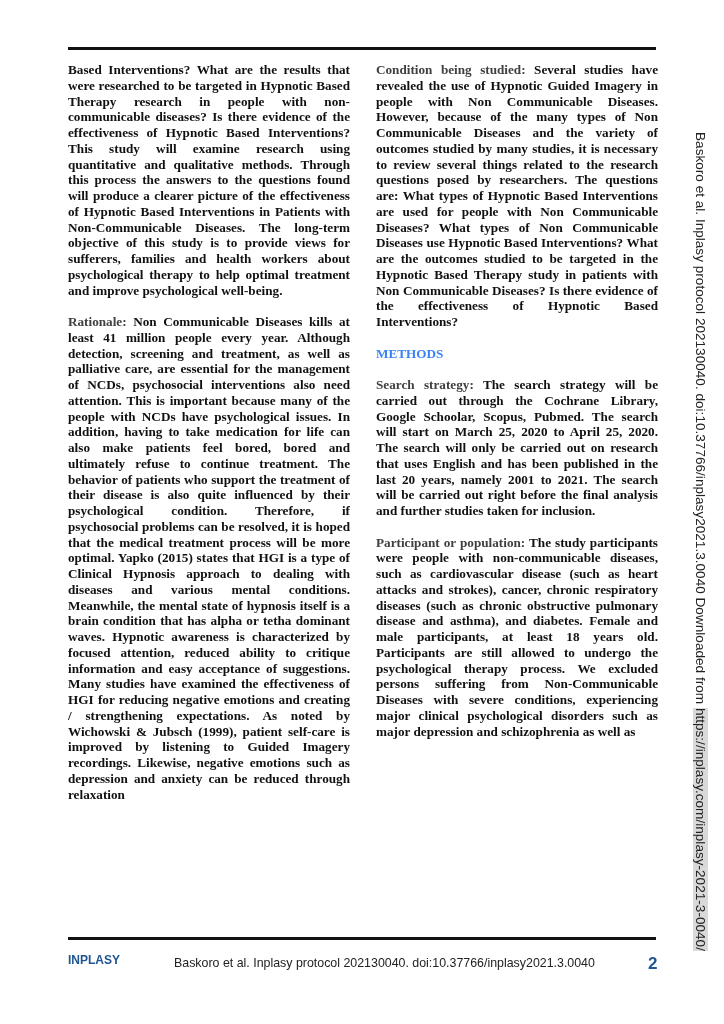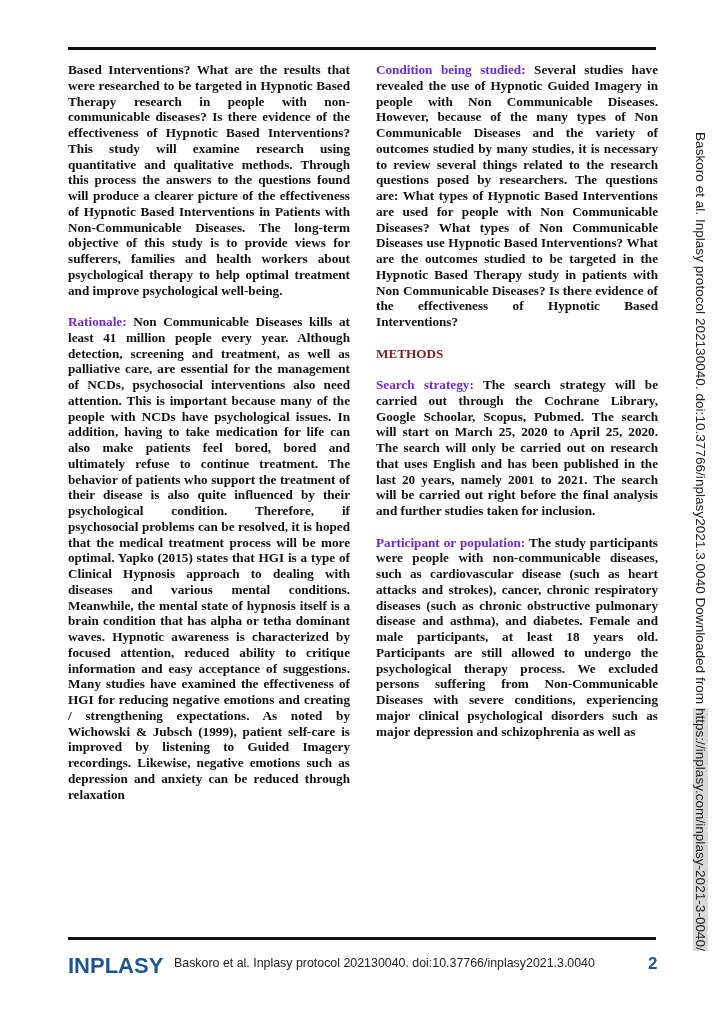--- a/index.html
+++ b/index.html
@@ -5,23 +5,23 @@
   html, body { margin: 0; padding: 0; background: #ffffff; }
   body { width: 724px; height: 1024px; position: relative; overflow: hidden;
          font-family: "Liberation Sans", sans-serif; color: #111111; }
   .rule-top { position: absolute; left: 68px; top: 47px; width: 588px; height: 3px; background: #111; }
   .rule-bottom { position: absolute; left: 68px; top: 937px; width: 588px; height: 3px; background: #111; }
   .col { position: absolute; top: 62px; width: 282px; font-size: 13.2px; line-height: 15.75px;
          font-weight: bold; text-align: justify; font-family: Liberation Serif, serif; }
   .col-left { left: 68px; }
   .col-right { left: 376px; }
   .col p { margin: 0 0 15.75px 0; }
-  .label { color: #6d28d9; }
-  .heading { color: #7f1d1d; font-weight: bold; margin: 0 0 15.75px 0; font-size: 13.2px; }
-  .footer-brand { position: absolute; left: 68px; top: 953px; font-size: 22px; font-weight: bold; color: #1f5591; }
+  .label { color: #404040; }
+  .heading { color: #3b82f6; font-weight: bold; margin: 0 0 15.75px 0; font-size: 13.2px; }
+  .footer-brand { position: absolute; left: 68px; top: 953px; font-size: 12px; font-weight: bold; color: #1f5591; }
   .footer-cite { position: absolute; left: 174px; top: 956px; font-size: 12.4px; color: #222; font-weight: normal; }
   .footer-page { position: absolute; left: 648px; top: 954px; font-size: 17px; font-weight: bold; color: #1f5591; }
   .side { position: absolute; left: 708px; top: 132px; transform-origin: 0 0; transform: rotate(90deg);
           white-space: nowrap; font-size: 13.6px; color: #222; font-weight: normal; }
   .side .link { background: #d9d9d9; color: #222; }
 </style>
 </head>
 <body>
 
 <div class="rule-top"></div>

